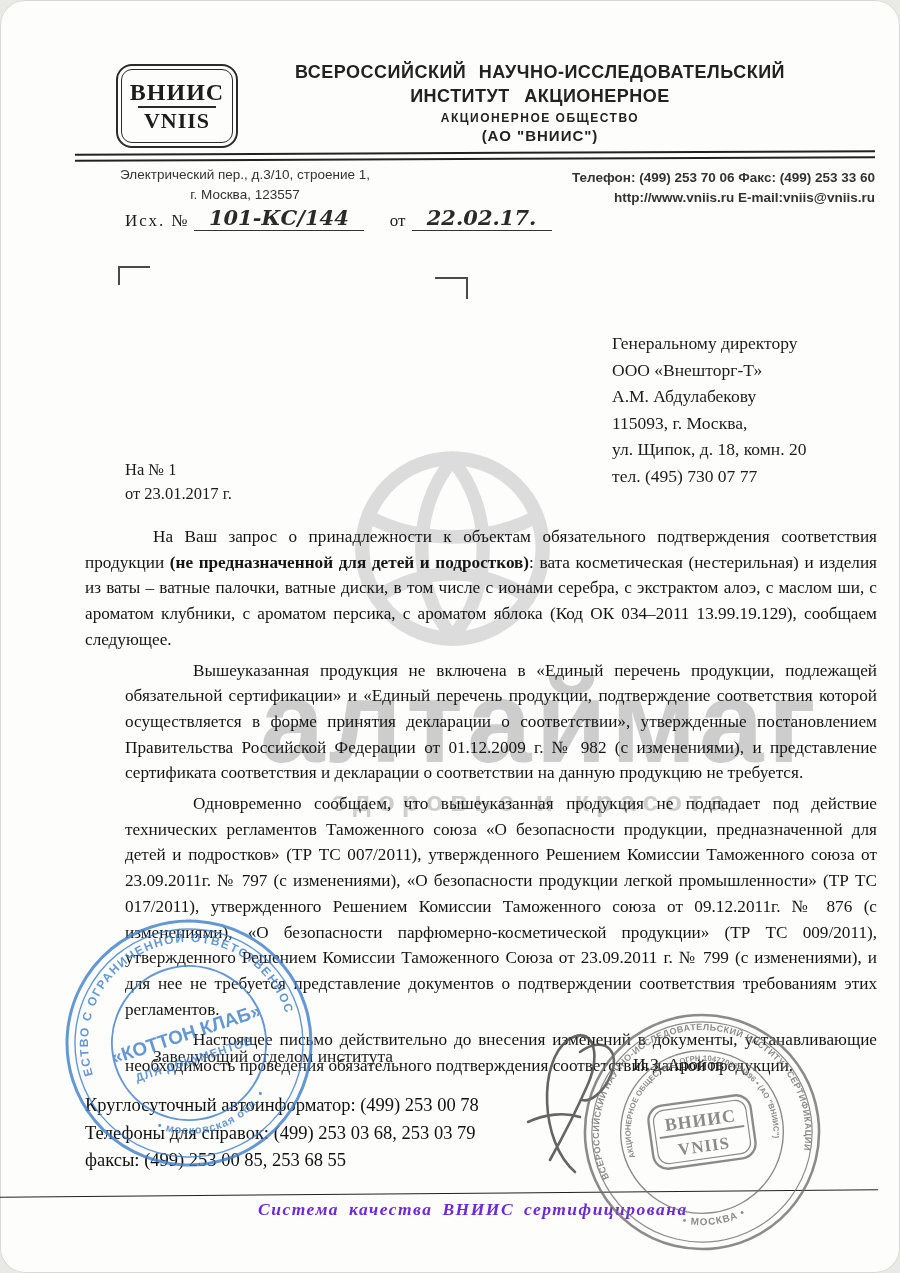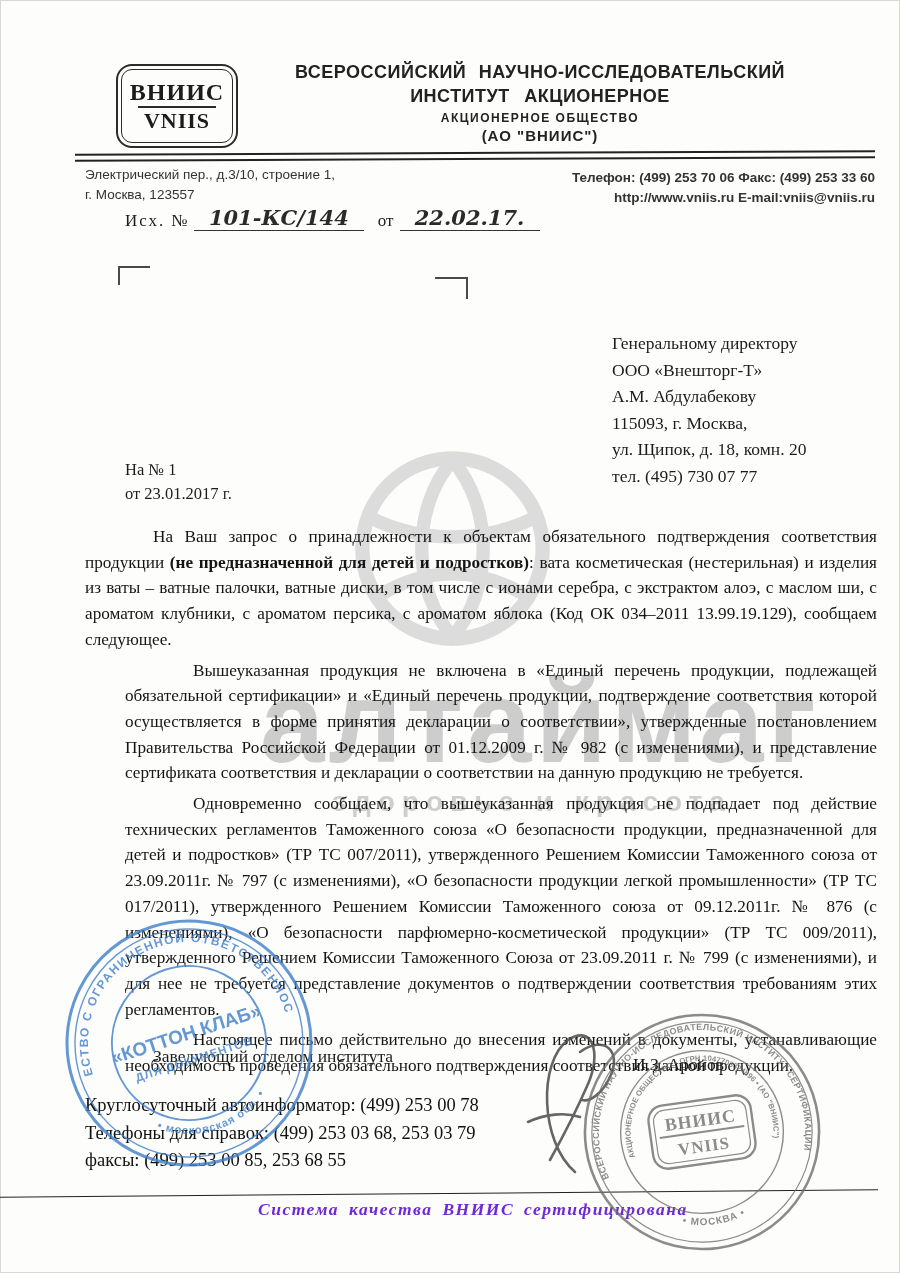--- a/index.html
+++ b/index.html
@@ -1,20 +1,20 @@
 <!DOCTYPE html>
 <html><head>
 <meta charset="utf-8">
 <style>
   html,body{margin:0;padding:0;background:#e9e9e6;}
   .page{
     position:relative;width:900px;height:1273px;margin:0 auto;
     background:#fdfdfc;overflow:hidden;
     box-shadow:inset 0 0 0 1px #d8d8d4;
-    font-family:"Liberation Serif", serif;color:#1c1c1c;
+    font-family:"Liberation Serif", serif;color:#1c1c1c;border-radius:25px;
   }
   
   .logo-box{
     position:absolute;left:116px;top:64px;width:112px;height:74px;
     border:2px solid #2b2b2b;border-radius:16px;padding:3px;
   }
   .logo-inner{
     width:100%;height:100%;border:1.5px solid #2b2b2b;border-radius:11px;
     display:flex;flex-direction:column;align-items:center;justify-content:center;
     box-sizing:border-box;
@@ -28,21 +28,21 @@
   }
   .ht1{font-size:18px;font-weight:bold;word-spacing:7px;letter-spacing:.5px;}
   .ht2{font-size:18px;font-weight:bold;word-spacing:9px;letter-spacing:.5px;margin-top:3px;}
   .ht3{font-size:12px;font-weight:bold;letter-spacing:1.5px;margin-top:4px;}
   .ht4{font-size:15px;font-weight:bold;letter-spacing:1px;margin-top:2px;}
   .head-rule{
     position:absolute;left:75px;top:152px;width:800px;height:4px;
     border-top:2px solid #222;border-bottom:2px solid #222;transform:rotate(-.25deg);
   }
   .addr-left{
-    position:absolute;left:85px;top:165px;width:320px;text-align:left;
+    position:absolute;left:85px;top:165px;width:320px;text-align:center;
     font-family:"Liberation Sans",sans-serif;font-size:13.5px;color:#333;line-height:1.5;
   }
   .addr-right{
     position:absolute;left:505px;top:168px;width:370px;text-align:right;
     font-family:"Liberation Sans",sans-serif;font-size:13.5px;font-weight:bold;color:#333;line-height:1.5;
   }
   
   .ref-line{position:absolute;left:125px;top:205px;font-size:17px;display:flex;align-items:flex-end;}
   .ref-label{letter-spacing:2px;}
   .hand{
@@ -126,21 +126,21 @@
   <div class="addr-right">
     <div>Телефон: (499) 253 70 06  Факс: (499)  253 33 60</div>
     <div>http://www.vniis.ru  E-mail:vniis@vniis.ru</div>
   </div>
 
   <div class="ref-line">
     <span class="ref-label">Исх.  №</span>
     <span class="uline" style="width:170px;text-align:center;margin-left:4px;">
       <span class="hand">101-КС/144</span>
     </span>
-    <span style="margin-left:14px;">от</span>
+    <span style="margin-left:26px;">от</span>
     <span class="uline" style="width:140px;text-align:center;margin-left:6px;">
       <span class="hand">22.02.17.</span>
     </span>
   </div>
 
   <div class="corner corner-tl"></div>
   <div class="corner corner-tr"></div>
 
   <div class="recipient">
     <div>Генеральному директору</div>

